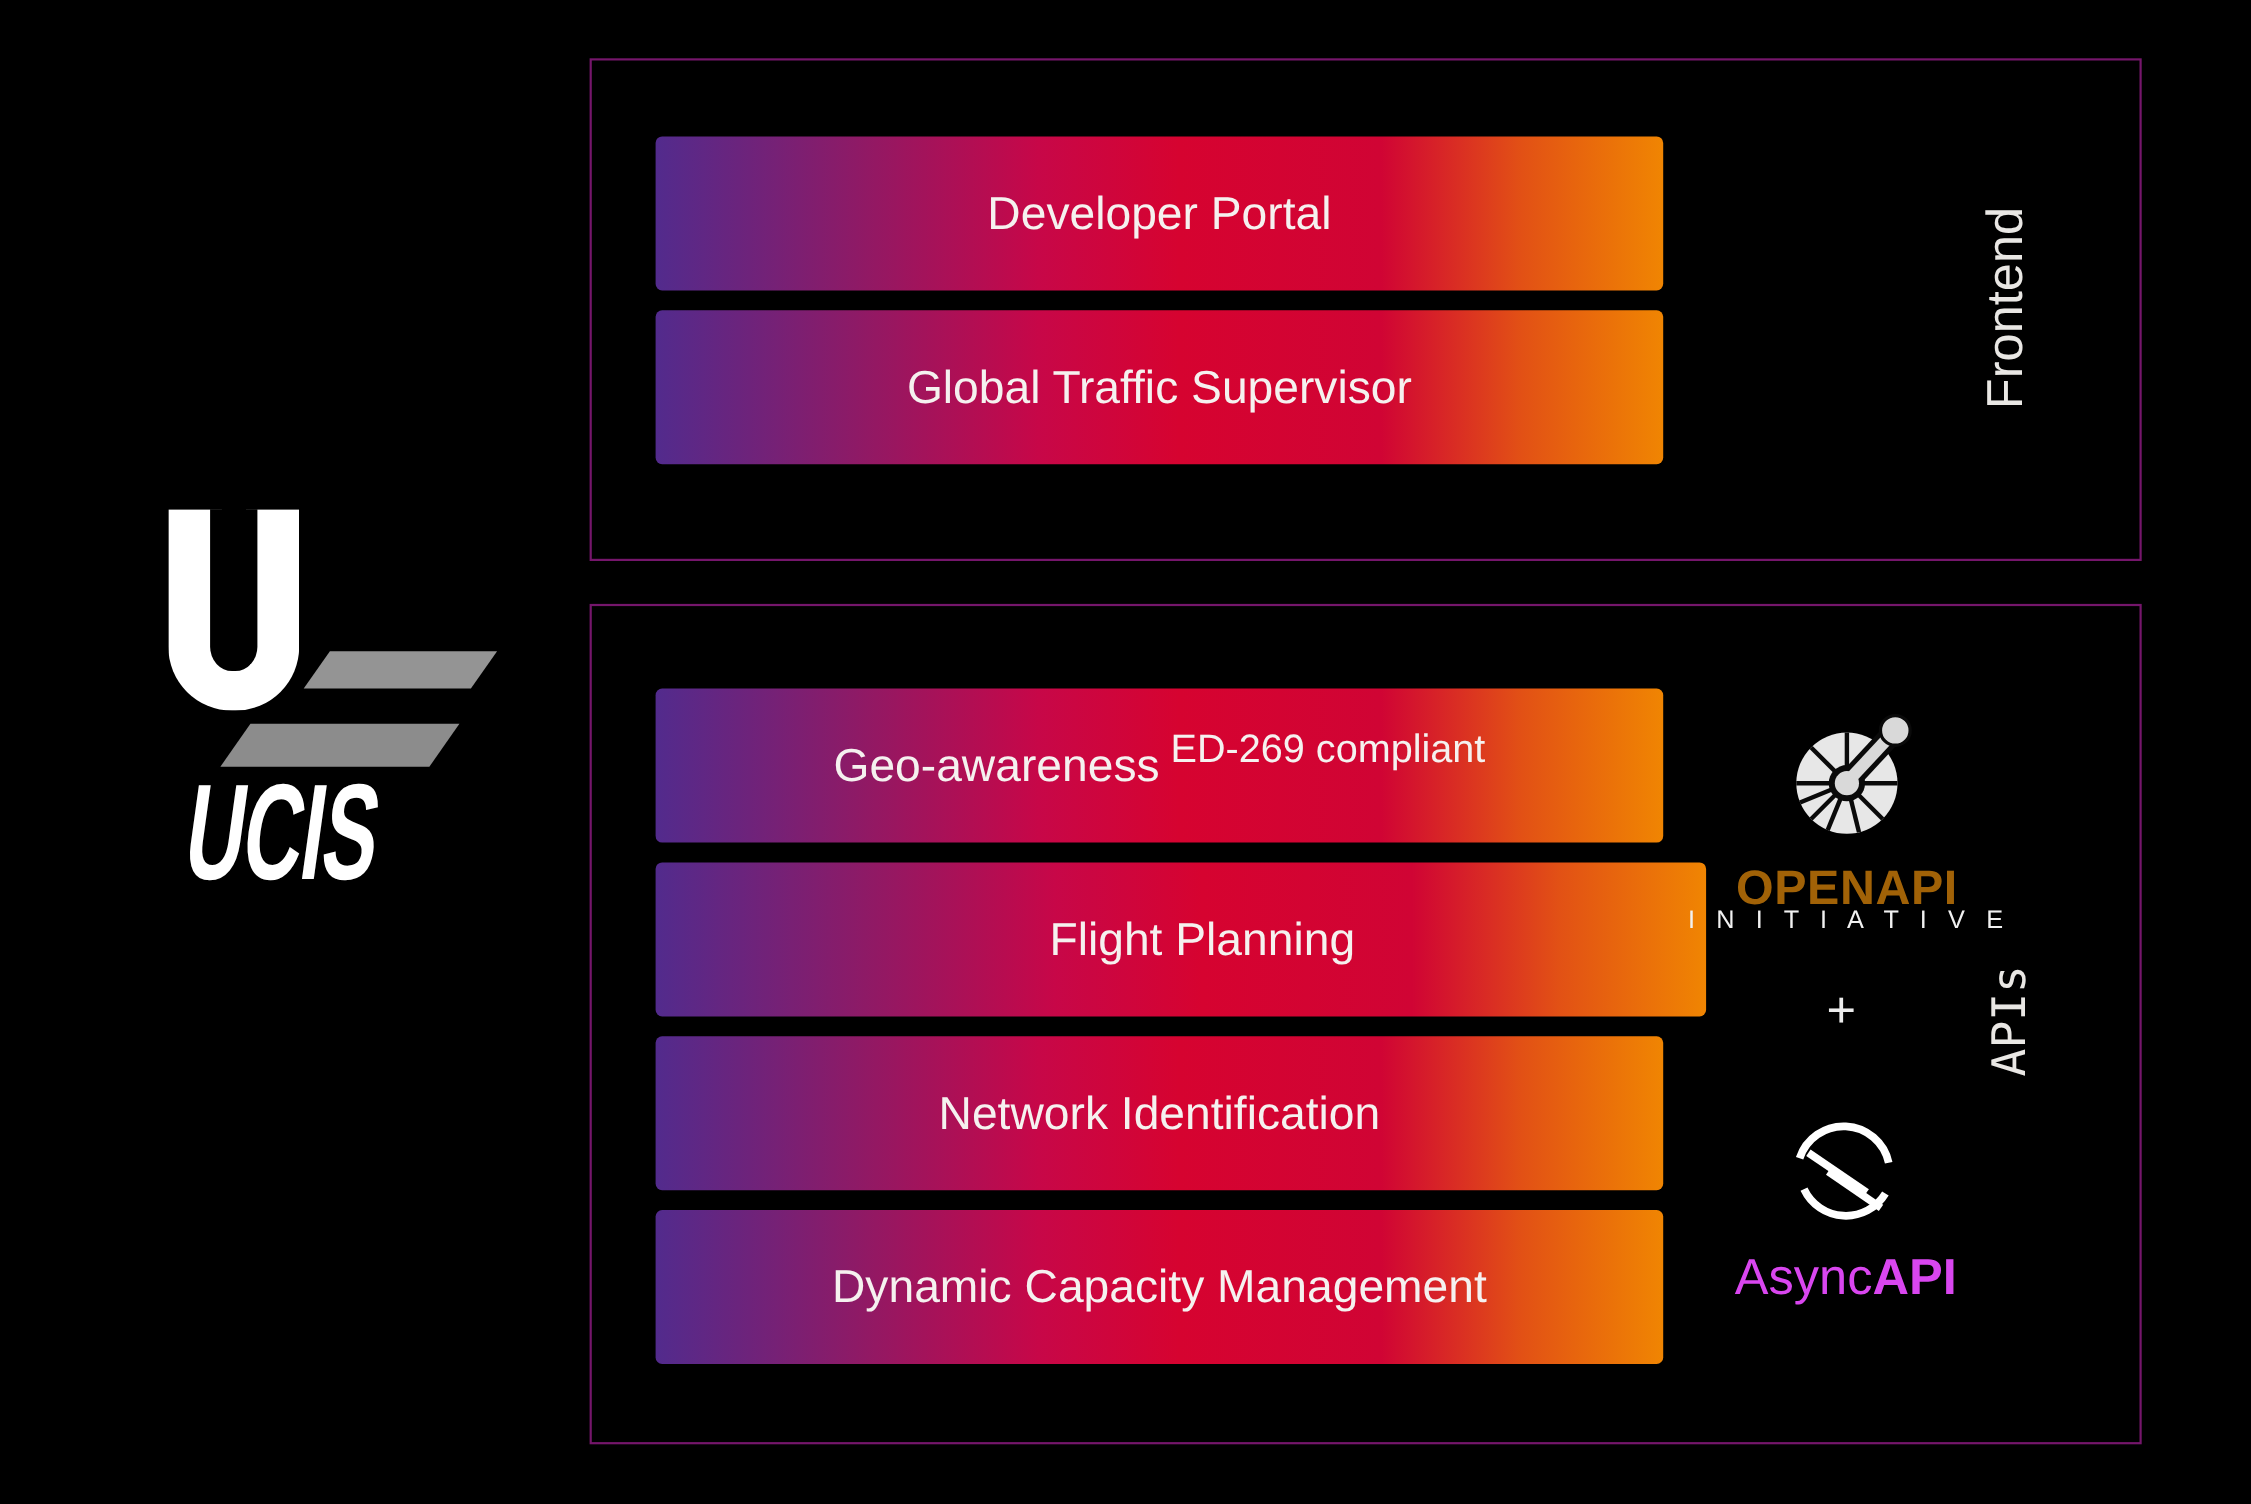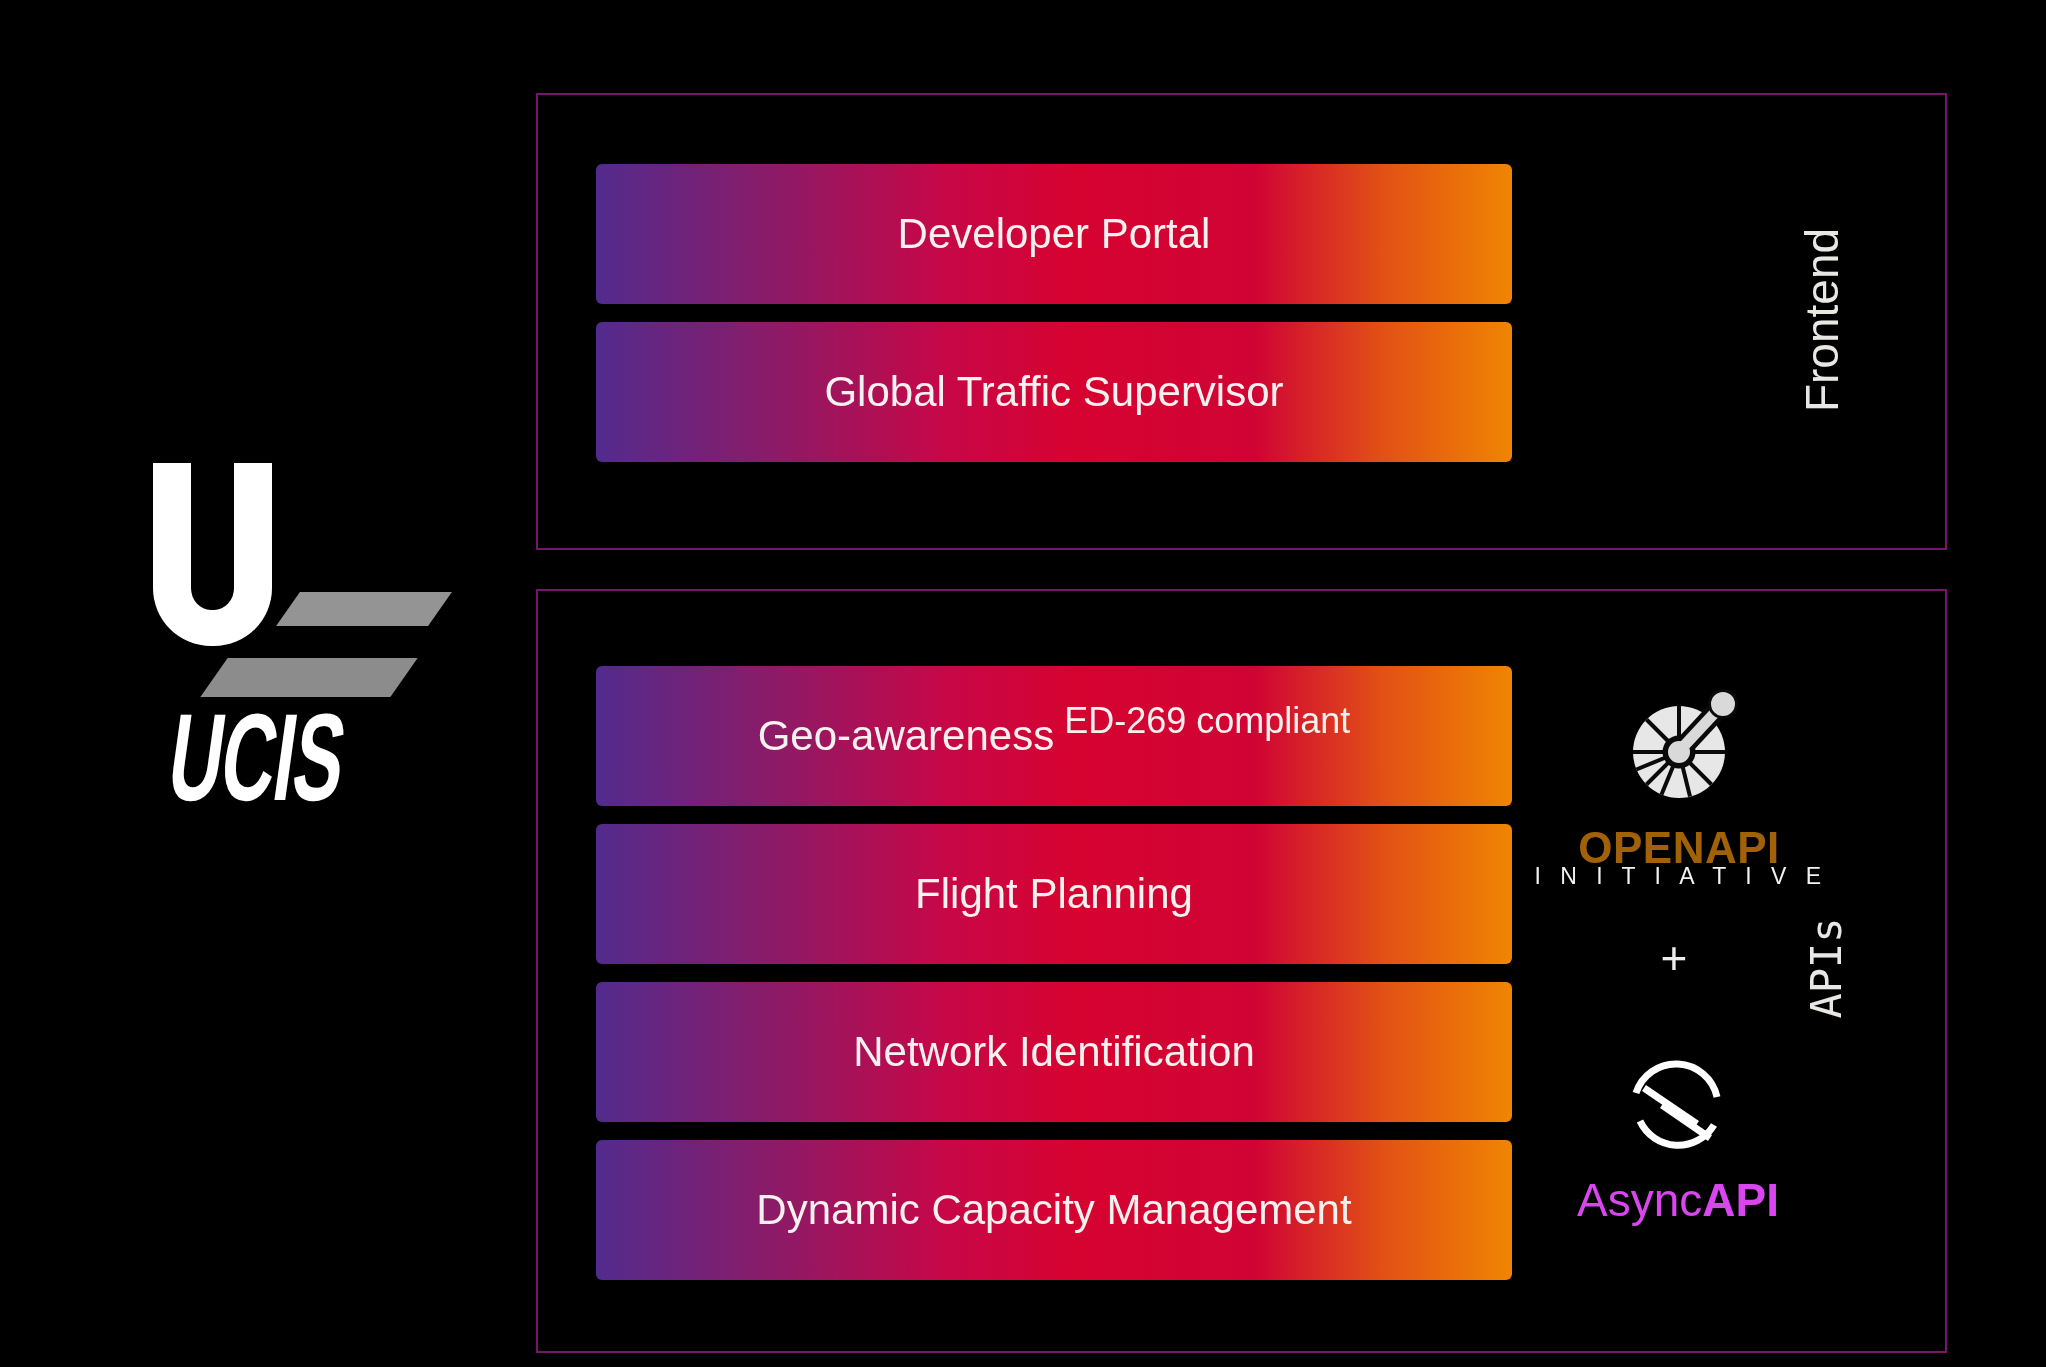--- a/index.html
+++ b/index.html
@@ -1,35 +1,35 @@
 <!DOCTYPE html>
 <html><head>
 <meta charset="utf-8">
 <style>
   html,body{margin:0;padding:0;background:#000;}
   .canvas{
     position:relative;width:2046px;height:1367px;background:#000;overflow:hidden;
     font-family:"Liberation Sans",sans-serif;
   }
   
-  .box{position:absolute;border:2px solid #75166b;background:transparent;box-sizing:border-box;margin-top:40px;}
+  .box{position:absolute;border:2px solid #75166b;background:transparent;box-sizing:border-box;}
   .frontend-box{left:536px;top:53px;width:1411px;height:457px;}
   .apis-box{left:536px;top:549px;width:1411px;height:764px;}
   
   .bar{
     position:absolute;left:58px;width:916px;height:140px;border-radius:6px;
     background:linear-gradient(90deg,#522b8d 0%,#8e1a66 20%,#c70748 38%,#d60330 52%,#d00434 72%,#e25115 86%,#f08502 100%);
     display:flex;align-items:center;justify-content:center;
     color:#f5f1ef;font-size:42px;white-space:nowrap;
   }
   .bar .sup{font-size:36px;position:relative;top:-15px;margin-left:10px;}
   .bar-dp{top:69px;}
   .bar-gts{top:227px;}
   .bar-geo{top:75px;}
-  .bar-fp{top:233px;}
+  .bar-fp{top:233px;padding-left:39px;}
   .bar-ni{top:391px;align-items:center;}
   .bar-dcm{top:549px;}
   
   .side-label{
     position:absolute;transform:translate(-50%,-50%) rotate(-90deg);
     color:#e9e7e4;white-space:nowrap;
   }
   .frontend-label{left:1284px;top:225px;font-size:46px;}
   .apis-label{left:1288px;top:377px;font-size:42px;font-family:"DejaVu Sans Mono",monospace;}
   

